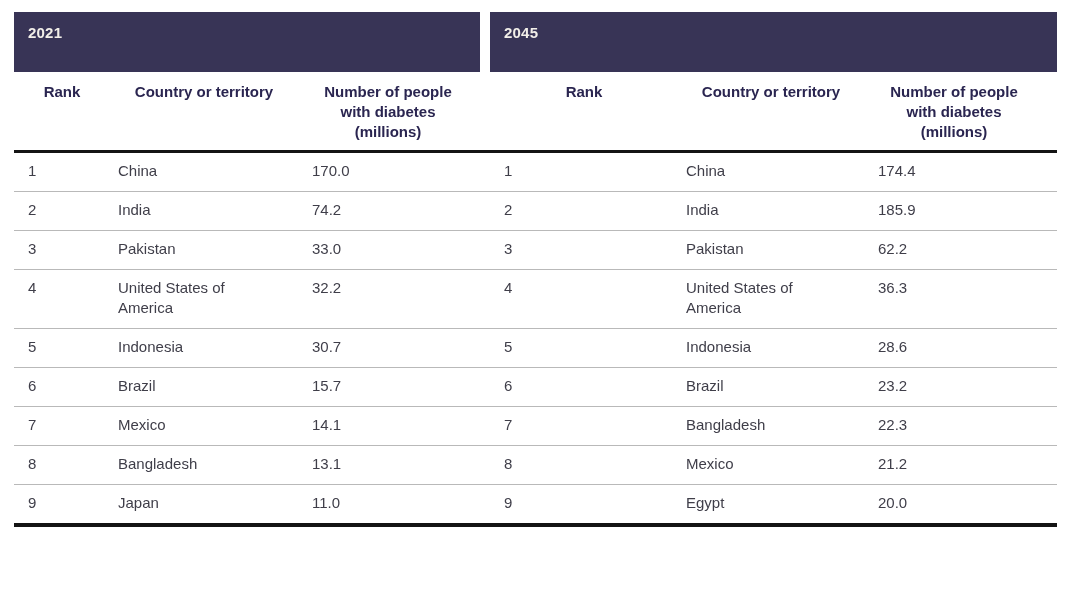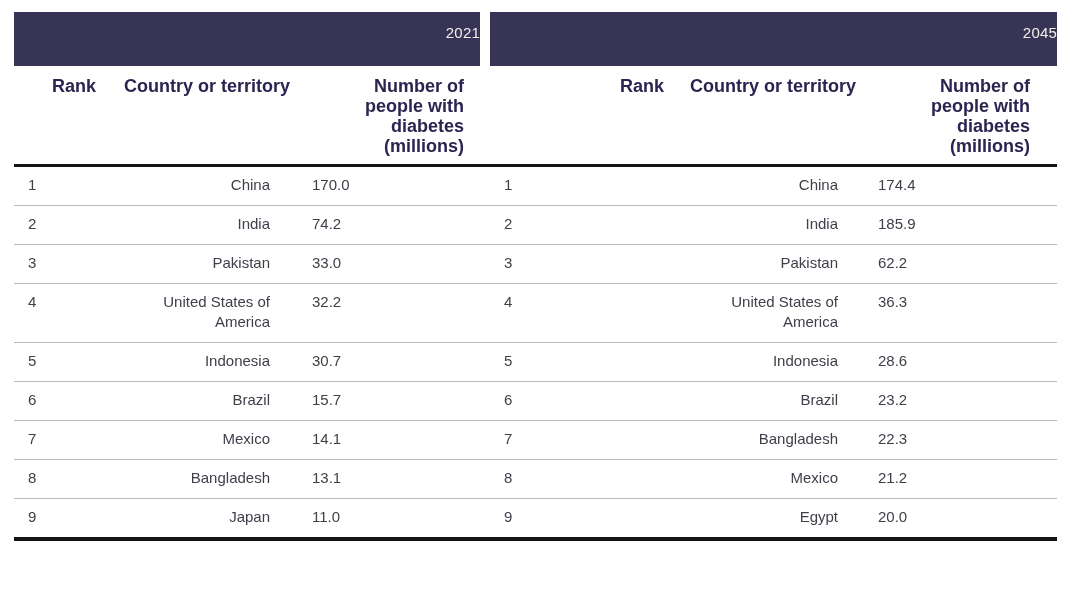--- a/index.html
+++ b/index.html
@@ -14,41 +14,41 @@
   .caption-label{font-weight:bold;margin-right:7px;}
 
   table.tbl{table-layout:fixed;border-collapse:collapse;width:1043px;}
   col.c1{width:90px;}  col.c2{width:194px;} col.c3{width:192px;}
   col.c4{width:182px;} col.c5{width:192px;} col.c6{width:193px;}
 
   th,td{margin:0;}
   .bandcell{padding:0;}
   .band{
     background:#383456;color:#f2efe9;
-    font-weight:normal;font-size:15px;letter-spacing:.2px;
-    height:54px;line-height:42px;padding-left:14px;text-align:right;
+    font-weight:bold;font-size:15px;letter-spacing:.2px;
+    height:60px;line-height:42px;padding-left:14px;text-align:left;
   }
   .band-left{margin-right:10px;}
 
   tr.colhead th{
-    text-align:right;vertical-align:top;
+    text-align:center;vertical-align:top;
     padding:10px 8px 8px 14px;
-    font-size:18px;font-weight:bold;line-height:20px;color:#2a2550;
+    font-size:15px;font-weight:bold;line-height:20px;color:#2a2550;
     border-bottom:3px solid #141414;
   }
   .narrow{max-width:152px;}
 
   tbody td{
     text-align:left;vertical-align:top;
     padding:8px 8px 10px 14px;
     font-size:15px;line-height:20px;color:#3f3e49;
     border-bottom:1px solid #b9b9b9;
   }
   tbody tr:last-child td{border-bottom:4px solid #141414;}
-  .country-inner{max-width:152px;text-align:right;}
+  .country-inner{max-width:152px;}
 </style>
 </head>
 <body>
 
 <div class="page">
 
 
   <table class="tbl">
     <colgroup>
       <col class="c1">

